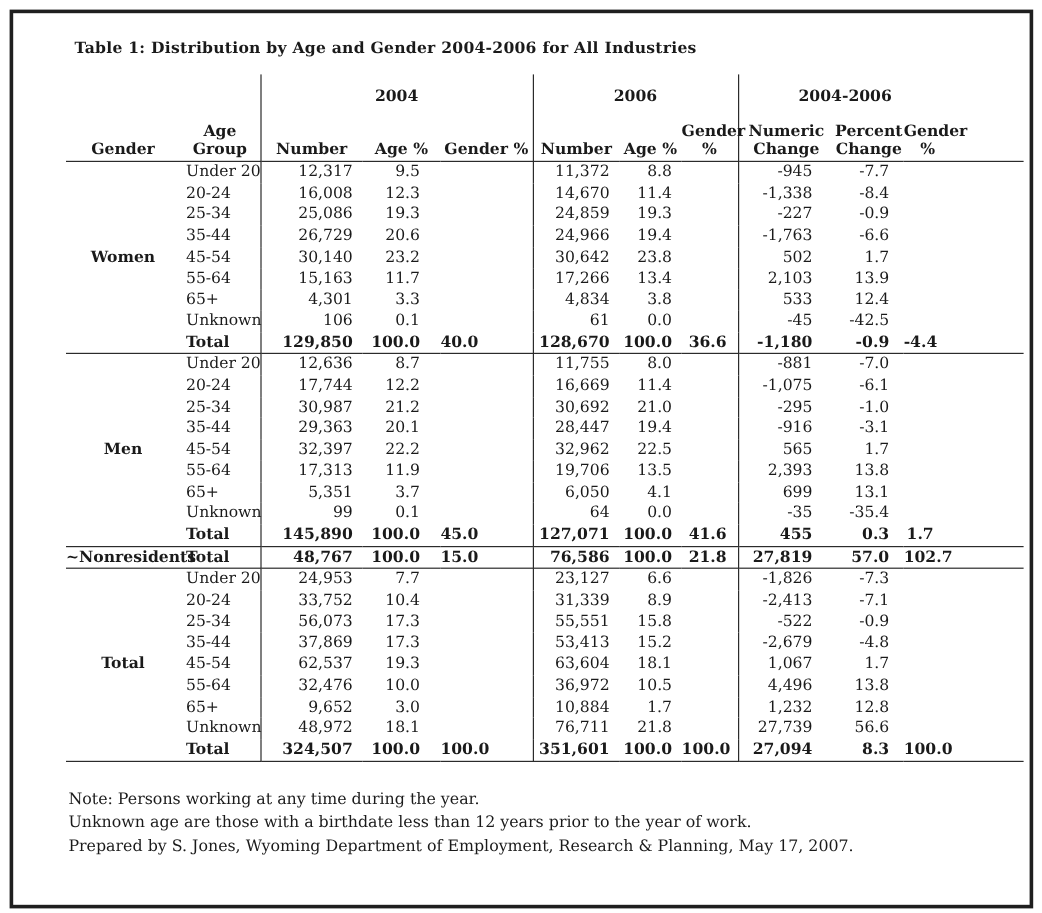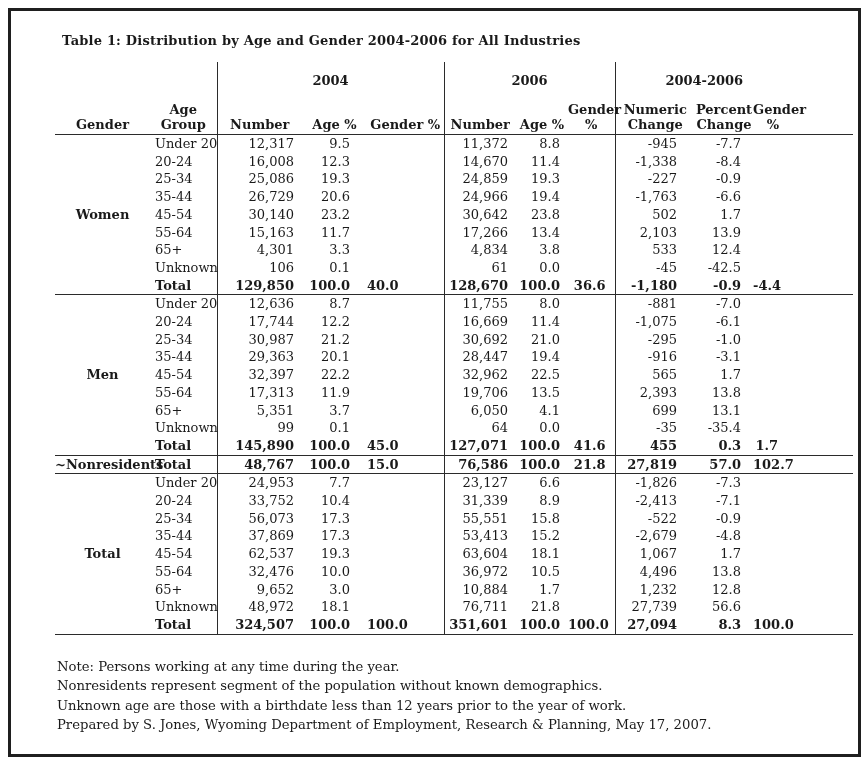--- a/index.html
+++ b/index.html
@@ -441,17 +441,16 @@
           <td class="c7 vl">100.0</td>
           <td class="c8">27,094</td>
           <td class="c9">8.3</td>
           <td class="c10">100.0</td>
         </tr>
       </tbody>
   </table>
 
   <div class="notes">
     <div>Note: Persons working at any time during the year.</div>
-    <div>Nonresidents represent segment of the population without known demographics.</div>
     <div>Unknown age are those with a birthdate less than 12 years prior to the year of work.</div>
     <div>Prepared by S. Jones, Wyoming Department of Employment, Research &amp; Planning, May 17, 2007.</div>
   </div>
 </div>
 
 </body></html>

